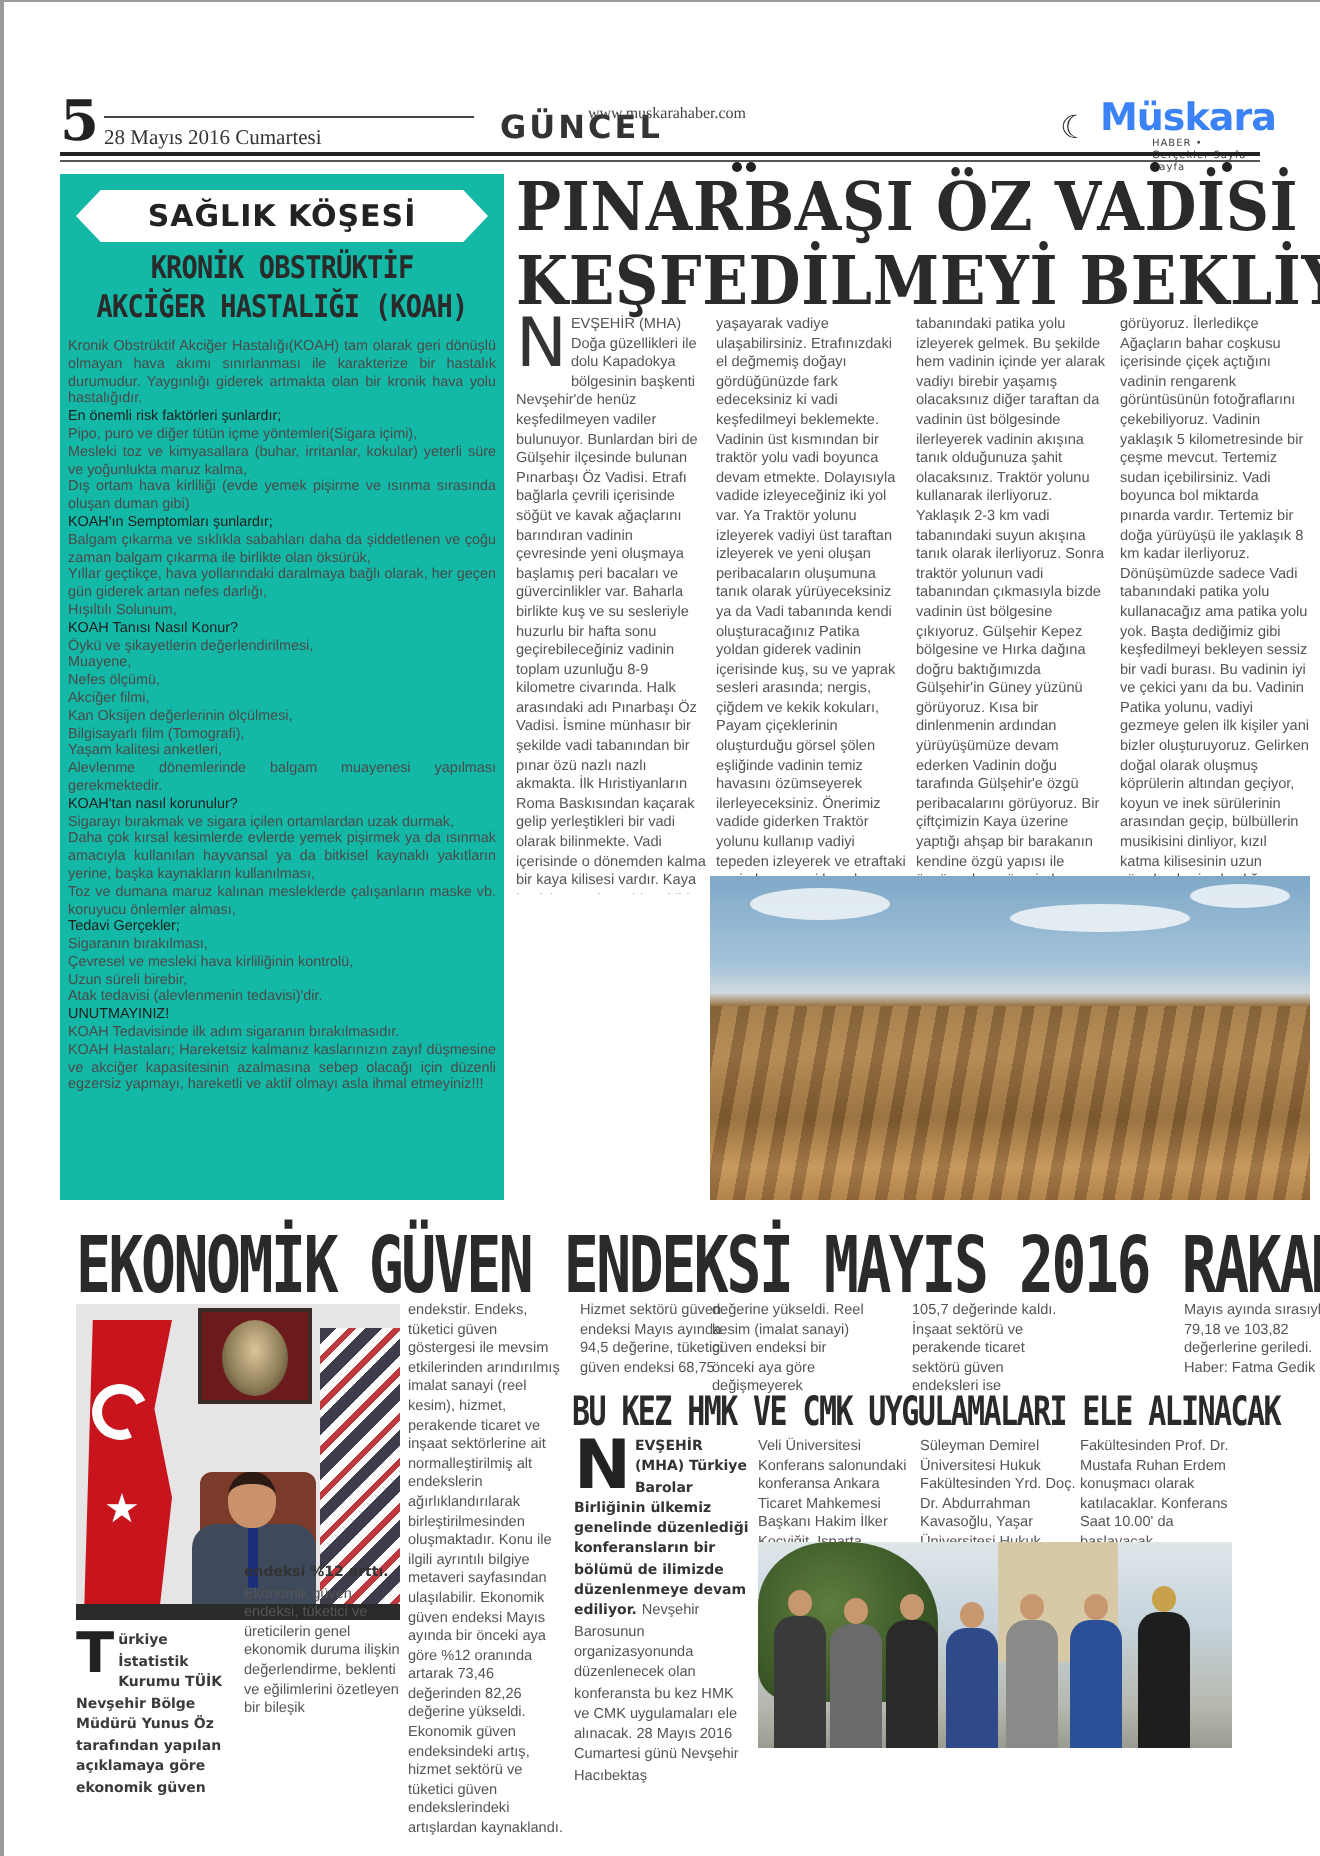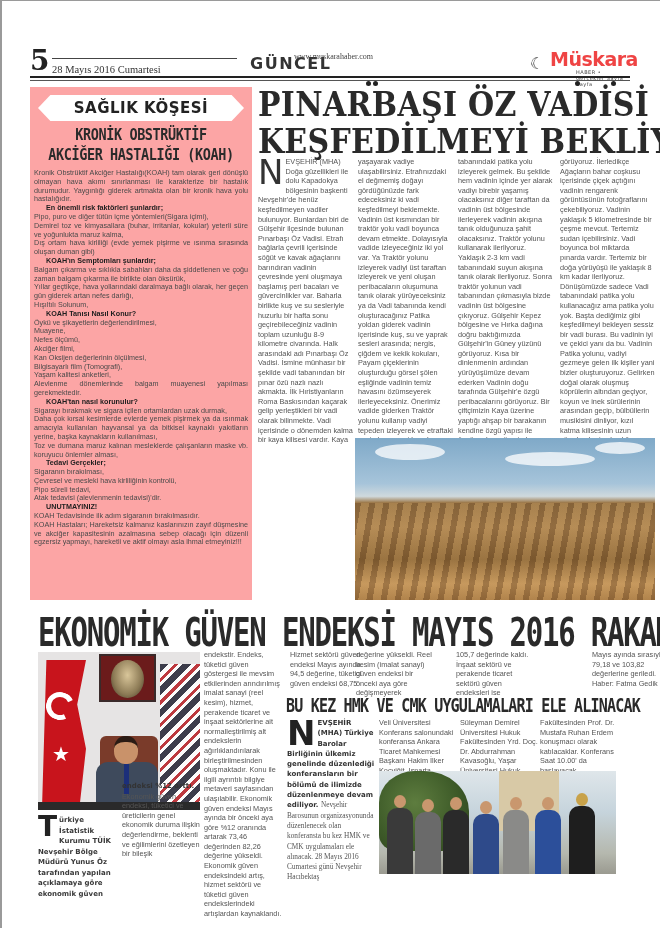--- a/index.html
+++ b/index.html
@@ -9,35 +9,35 @@
 
   
   .mast { position: absolute; left: 30px; top: 50px; width: 600px; height: 30px; }
   .pgnum { position: absolute; left: 0; top: -4px; font-family: "DejaVu Serif", serif; font-size: 28px; font-weight: bold; color: #222; line-height: 30px; }
   .pgdate { position: absolute; left: 22px; top: 14px; font-family: "Liberation Serif", serif; font-size: 10.5px; color: #333; }
   .mast-line1 { position: absolute; left: 22px; top: 8px; width: 185px; height: 1px; background: #444; }
   .section { position: absolute; left: 220px; top: 4px; font-family: "DejaVu Sans", sans-serif; font-weight: bold; font-size: 16px; letter-spacing: 1.5px; color: #333; }
   .siteurl { position: absolute; left: 264px; top: 2px; font-family: "Liberation Serif", serif; font-size: 8px; color: #444; }
   .logo { position: absolute; left: 500px; top: 0px; width: 100px; height: 26px; }
   .logo-swoosh { position: absolute; left: 0; top: 4px; font-size: 16px; color: #333; }
-  .logo-text { position: absolute; left: 20px; top: -2px; font-family: "DejaVu Sans", sans-serif; font-size: 19px; font-weight: bold; color: #ef4444; letter-spacing: -0.5px; }
+  .logo-text { position: absolute; left: 20px; top: -2px; font-family: "DejaVu Sans", sans-serif; font-size: 19px; font-weight: bold; color: #3b82f6; letter-spacing: -0.5px; }
   .logo-sub { position: absolute; left: 46px; top: 19px; font-size: 5px; color: #444; letter-spacing: 0.5px; }
   .mast-rule1 { position: absolute; left: 30px; top: 76px; width: 600px; height: 2px; background: #222; }
   .mast-rule2 { position: absolute; left: 30px; top: 80px; width: 600px; height: 1px; background: #555; }
   .dot { position: absolute; top: 81px; width: 5px; height: 5px; border-radius: 50%; background: #222; }
 
   
-  .health { position: absolute; left: 30px; top: 87px; width: 222px; height: 513px; background: #fca5a5; }
+  .health { position: absolute; left: 30px; top: 87px; width: 222px; height: 513px; background: #14b8a6; }
   .health-banner { position: absolute; left: 8px; top: 8px; width: 206px; height: 26px; background: #ffffff;
     clip-path: polygon(6% 0, 94% 0, 100% 50%, 94% 100%, 6% 100%, 0 50%); text-align: center; }
   .health-banner span { font-family: "DejaVu Sans", sans-serif; font-weight: bold; font-size: 15px; letter-spacing: 0.5px; color: #222; line-height: 26px; }
   .health-title { position: absolute; left: 4px; top: 38px; width: 214px; text-align: center; font-family: "DejaVu Sans Mono", monospace; font-weight: bold; font-size: 13.5px; line-height: 17px; color: #2a2a2a; letter-spacing: -0.4px; transform: scaleY(1.15); transform-origin: top; }
   .health-body { position: absolute; left: 4px; top: 82px; width: 214px; font-family: "Liberation Sans", sans-serif; font-size: 7.2px; line-height: 8.8px; color: #4a4a4a; text-align: justify; }
   .health-body p { margin: 0; }
-  .health-body .hd { font-weight: bold; color: #1e1e1e; margin-left: 12px; }
+  .health-body .hd { font-weight: normal; color: #1e1e1e; }
 
   
   .pin-title { position: absolute; left: 258px; top: 86px; width: 400px; font-family: "DejaVu Serif", serif; font-weight: bold; font-size: 30px; line-height: 33px; color: #2a2a2a; letter-spacing: 0.3px; transform: scaleY(1.12); transform-origin: top; white-space: nowrap; }
   .pin-cols { position: absolute; left: 258px; top: 157px; width: 398px; height: 290px; }
   .col { position: absolute; top: 0; width: 95px; font-family: "Liberation Sans", sans-serif; font-size: 7.3px; line-height: 9.6px; color: #555; }
   .col1 { left: 0; } .col2 { left: 100px; } .col3 { left: 200px; } .col4 { left: 302px; }
   .dropcap { float: left; font-family: "DejaVu Sans", sans-serif; font-size: 34px; line-height: 30px; font-weight: normal; color: #333; margin-right: 2px; margin-top: 0px; }
   .pin-photo { position: absolute; left: 355px; top: 438px; width: 300px; height: 162px;
     background: linear-gradient(180deg, #7fa9c8 0%, #a6c4da 28%, #cfd9dd 36%, #9c7747 40%, #b08652 55%, #8b6536 75%, #c7975c 90%, #a97a44 100%); overflow: hidden; }
   .pin-photo .hill { position: absolute; left: 0; top: 40%; width: 100%; height: 60%;
@@ -67,21 +67,21 @@
   .eco-c3 { left: 204px; top: 650px; width: 80px; }
   .eco-c4 { left: 290px; top: 650px; width: 82px; }
   .eco-c5 { left: 356px; top: 650px; width: 80px; }
   .eco-c6 { left: 456px; top: 650px; width: 80px; }
   .eco-c7 { left: 544px; top: 650px; width: 80px; margin-left: 48px; }
 
   
   .hmk-title { position: absolute; left: 286px; top: 692px; width: 370px; font-family: "DejaVu Sans Mono", monospace; font-weight: bold; font-size: 15px; line-height: 20px; color: #2a2a2a; letter-spacing: -0.8px; transform: scaleY(1.35); transform-origin: top; white-space: nowrap; }
   .hmk-lead { position: absolute; left: 287px; top: 718px; width: 88px; font-family: "DejaVu Sans", sans-serif; font-weight: bold; font-size: 7px; line-height: 10.3px; color: #333; }
   .hmk-lead .dc { float: left; font-size: 34px; line-height: 30px; font-weight: bold; color: #222; margin-right: 2px; }
-  .hmk-lead .n { font-weight: normal; color: #555; font-family: Liberation Serif, serif; font-size: 7.3px; }
+  .hmk-lead .n { font-weight: normal; color: #555; font-family: Liberation Sans, sans-serif; font-size: 7.3px; }
   .hmk-col { position: absolute; top: 718px; width: 82px; font-family: "Liberation Sans", sans-serif; font-size: 7.3px; line-height: 9.6px; color: #555; }
   .hmk-c2 { left: 379px; } .hmk-c3 { left: 460px; } .hmk-c4 { left: 540px; }
   .hmk-photo { position: absolute; left: 379px; top: 771px; width: 237px; height: 103px; background: linear-gradient(180deg, #dfe6ea 0%, #c6d4dc 40%, #b5b8ae 80%, #9a9a90 100%); overflow: hidden; }
   .hmk-photo .tree { position: absolute; left: 0; top: 0; width: 90px; height: 80px; background: radial-gradient(circle at 40% 40%, #5e7d3f 0%, #3d5a28 60%, #2b3f1c 100%); border-radius: 40% 50% 30% 20%; }
   .hmk-photo .bldg { position: absolute; left: 120px; top: 0; width: 60px; height: 60px; background: #d8c9a6; }
   .hmk-photo .person { position: absolute; bottom: 0; width: 26px; border-radius: 10px 10px 0 0; }
   .hmk-photo .head { position: absolute; width: 12px; height: 13px; border-radius: 50%; background: #c9976e; }
 </style>
 </head>
 <body>
@@ -112,21 +112,21 @@
     <span>SAĞLIK KÖŞESİ</span>
   </div>
   <div class="health-title">
     <div>KRONİK OBSTRÜKTİF</div>
     <div>AKCİĞER HASTALIĞI (KOAH)</div>
   </div>
   <div class="health-body" id="health-body">
       <p>Kronik Obstrüktif Akciğer Hastalığı(KOAH) tam olarak geri dönüşlü olmayan hava akımı sınırlanması ile karakterize bir hastalık durumudur. Yaygınlığı giderek artmakta olan bir kronik hava yolu hastalığıdır.</p>
       <p class="hd">En önemli risk faktörleri şunlardır;</p>
       <p>Pipo, puro ve diğer tütün içme yöntemleri(Sigara içimi),</p>
-      <p>Demirel toz ve kimyasallara (buhar, irritanlar, kokular) yeterli süre ve yoğunlukta maruz kalma,</p>
+      <p>Mesleki toz ve kimyasallara (buhar, irritanlar, kokular) yeterli süre ve yoğunlukta maruz kalma,</p>
       <p>Dış ortam hava kirliliği (evde yemek pişirme ve ısınma sırasında oluşan duman gibi)</p>
       <p class="hd">KOAH'ın Semptomları şunlardır;</p>
       <p>Balgam çıkarma ve sıklıkla sabahları daha da şiddetlenen ve çoğu zaman balgam çıkarma ile birlikte olan öksürük,</p>
       <p>Yıllar geçtikçe, hava yollarındaki daralmaya bağlı olarak, her geçen gün giderek artan nefes darlığı,</p>
       <p>Hışıltılı Solunum,</p>
       <p class="hd">KOAH Tanısı Nasıl Konur?</p>
       <p>Öykü ve şikayetlerin değerlendirilmesi,</p>
       <p>Muayene,</p>
       <p>Nefes ölçümü,</p>
       <p>Akciğer filmi,</p>
@@ -134,21 +134,21 @@
       <p>Bilgisayarlı film (Tomografi),</p>
       <p>Yaşam kalitesi anketleri,</p>
       <p>Alevlenme dönemlerinde balgam muayenesi yapılması gerekmektedir.</p>
       <p class="hd">KOAH'tan nasıl korunulur?</p>
       <p>Sigarayı bırakmak ve sigara içilen ortamlardan uzak durmak,</p>
       <p>Daha çok kırsal kesimlerde evlerde yemek pişirmek ya da ısınmak amacıyla kullanılan hayvansal ya da bitkisel kaynaklı yakıtların yerine, başka kaynakların kullanılması,</p>
       <p>Toz ve dumana maruz kalınan mesleklerde çalışanların maske vb. koruyucu önlemler alması,</p>
       <p class="hd">Tedavi Gerçekler;</p>
       <p>Sigaranın bırakılması,</p>
       <p>Çevresel ve mesleki hava kirliliğinin kontrolü,</p>
-      <p>Pipo süreli tedavi,</p>
+      <p>Uzun süreli birebir,</p>
       <p>Atak tedavisi (alevlenmenin tedavisi)'dir.</p>
       <p class="hd">UNUTMAYINIZ!</p>
       <p>KOAH Tedavisinde ilk adım sigaranın bırakılmasıdır.</p>
       <p>KOAH Hastaları; Hareketsiz kalmanız kaslarınızın zayıf düşmesine ve akciğer kapasitesinin azalmasına sebep olacağı için düzenli egzersiz yapmayı, hareketli ve aktif olmayı asla ihmal etmeyiniz!!!</p>
     </div>
 </div>
 
 <div class="pin-title">
   <div>PINARBAŞI ÖZ VADİSİ</div>
   <div>KEŞFEDİLMEYİ BEKLİYOR</div>

